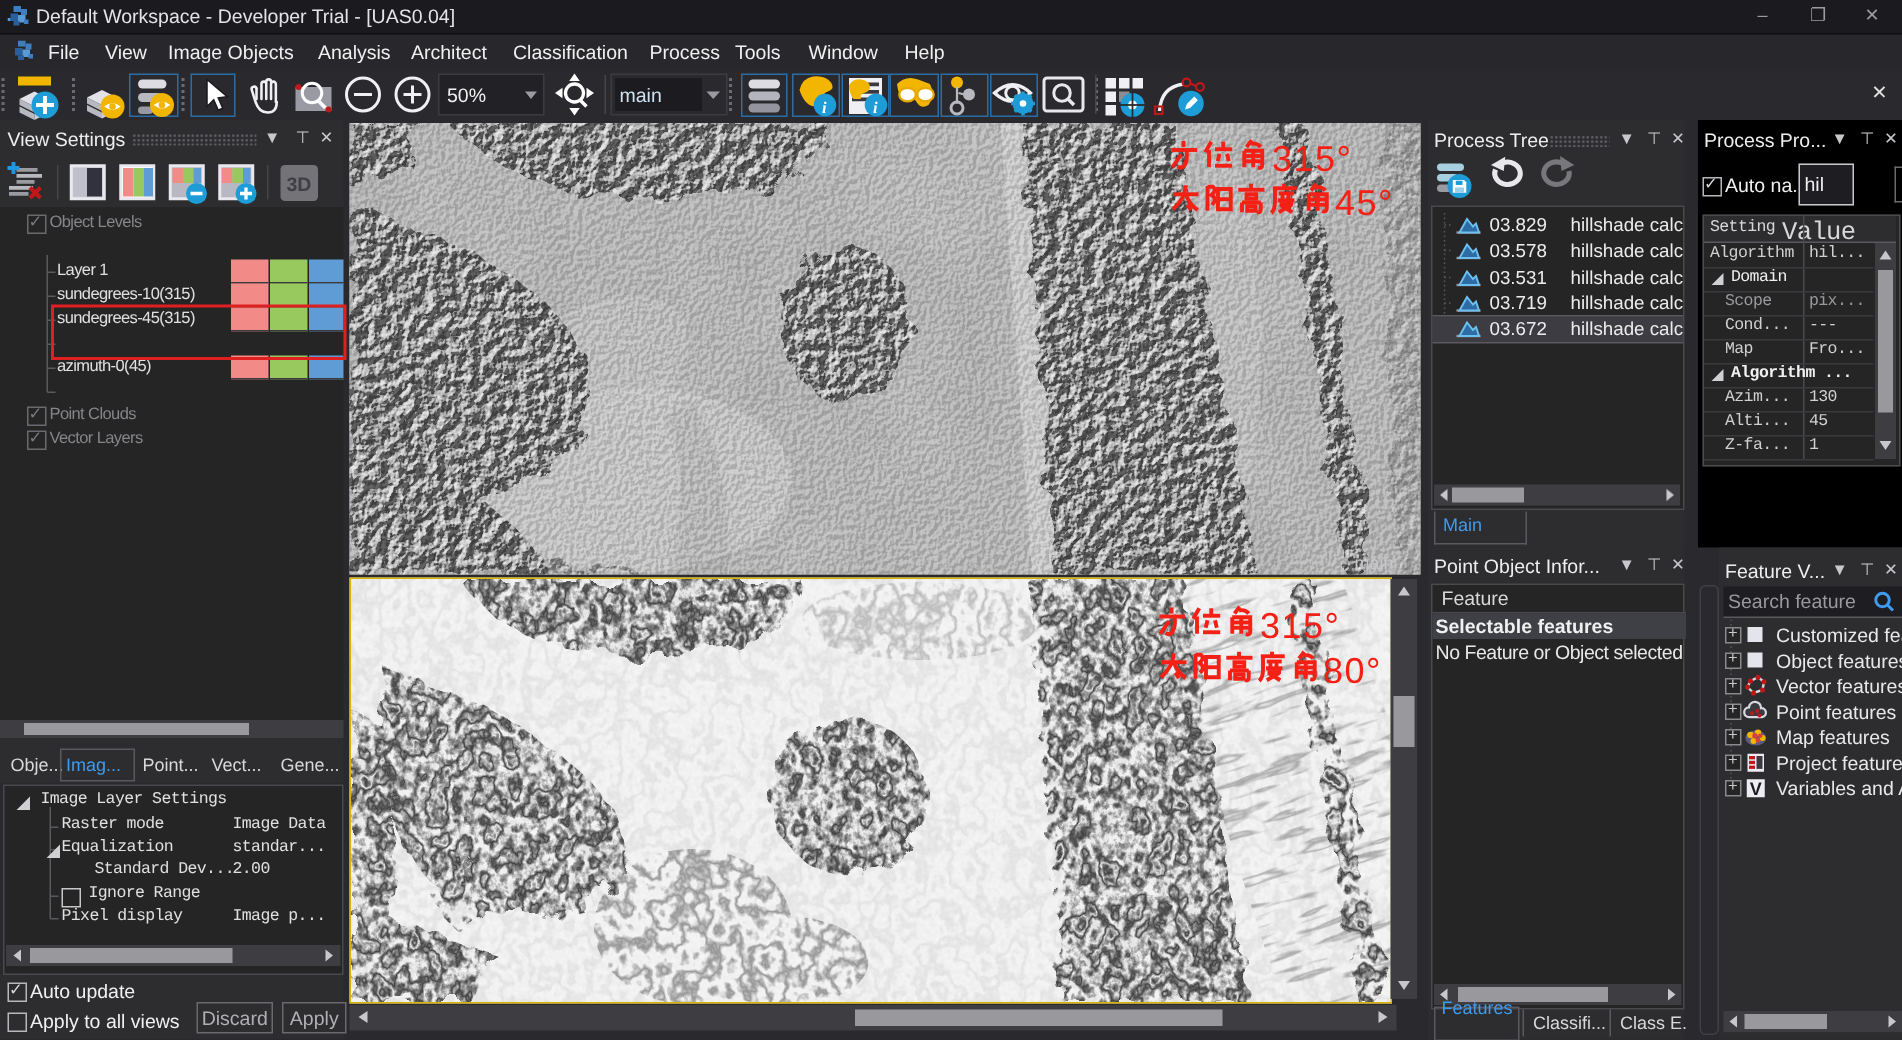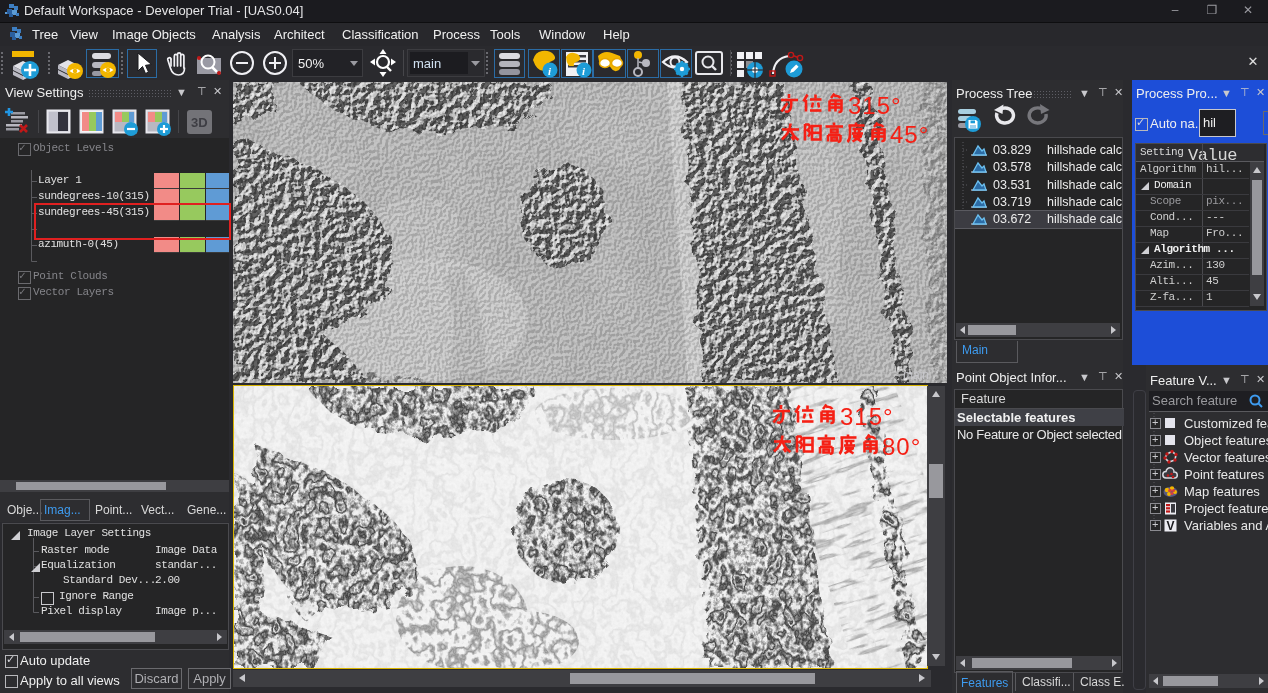--- a/index.html
+++ b/index.html
@@ -72,21 +72,21 @@
   <svg class="abs" style="left:9px;top:4px" width="14" height="14">
       <g fill="#3d7ec2">
         <rect x="3" y="0" width="5" height="4"></rect>
         <rect x="8" y="2" width="4" height="4"></rect>
         <rect x="1" y="5" width="5" height="5" fill="#2a5f9e"></rect>
         <rect x="6" y="6" width="5" height="5" fill="#5b9bd5"></rect>
         <rect x="3" y="10" width="4" height="3" fill="#2a5f9e"></rect>
         <rect x="10" y="9" width="3" height="3"></rect>
       </g>
     </svg>
-  <div class="mitem" style="left:32px">Tree</div>
+  <div class="mitem" style="left:32px">File</div>
   <div class="mitem" style="left:70px">View</div>
   <div class="mitem" style="left:112px">Image Objects</div>
   <div class="mitem" style="left:212px">Analysis</div>
   <div class="mitem" style="left:274px">Architect</div>
   <div class="mitem" style="left:342px">Classification</div>
   <div class="mitem" style="left:433px">Process</div>
   <div class="mitem" style="left:490px">Tools</div>
   <div class="mitem" style="left:539px">Window</div>
   <div class="mitem" style="left:603px">Help</div>
 </div>
@@ -293,21 +293,21 @@
         <rect x="155" y="7" width="7" height="10" fill="#97c95e"></rect>
         <rect x="162" y="7" width="5" height="10" fill="#5f9bd5"></rect>
       <circle cx="164" cy="24" r="7" fill="#1e9cd7"></circle>
         <line x1="160" y1="24" x2="168" y2="24" stroke="#fff" stroke-width="2.2"></line>
         <line x1="164" y1="20" x2="164" y2="28" stroke="#fff" stroke-width="2.2"></line>
       <line x1="178.5" y1="5" x2="178.5" y2="28" stroke="#46464a"></line>
       <rect x="187" y="5" width="25" height="24" rx="3" fill="#737378"></rect>
       <text x="191" y="22" font-size="13" font-weight="bold" fill="#3e3e44" font-family="Liberation Sans">3D</text>
     </svg>
   </div>
-  <div class="abs treebg" id="vstree" style="left:0;top:58px;width:229px;height:342px;font-family:Liberation Mono, monospace">
+  <div class="abs treebg" id="vstree" style="left:0;top:58px;width:229px;height:342px;font-family:Liberation Sans, sans-serif">
 
     <div class="vsrow" style="top:3px">
         <div class="chk dis on" style="left:18px;top:2px"></div>
         <div class="vstext" style="left:33px;color:#85858a">Object Levels</div>
       </div>
     <div class="vsrow" style="top:35px">
         <div class="vstext" style="left:38px;color:#e0e0e0">Layer 1</div>
         <div class="cellR" style="top:0"></div>
         <div class="cellG" style="top:0"></div>
         <div class="cellB" style="top:0"></div>
@@ -740,28 +740,28 @@
     <div class="abs" style="left:0px;top:0px;width:167px;height:18px;border-bottom:1px solid #4a4a4e;color:#d8d8d8;font-size:13px;padding-left:6px;line-height:18px">Feature</div>
     <div class="abs" style="left:0px;top:19px;width:167px;height:17px;background:#3f4046;color:#f0f0f0;font-size:13px;font-weight:bold;padding-left:2px;line-height:17px">Selectable features</div>
     <div class="abs" style="left:0px;top:36px;width:167px;height:17px;color:#e8e8e8;font-size:13px;padding-left:2px;line-height:17px;white-space:nowrap;letter-spacing:-0.3px">No Feature or Object selected</div>
     <div class="hscroll" style="left:1px;top:266px;width:165px;height:14px">
       <div class="sarrow" style="left:4px;top:3px;border-top:4px solid transparent;border-bottom:4px solid transparent;border-right:5px solid #c8c8cc"></div>
       <div class="hthumb" style="left:16px;top:2px;width:100px;height:10px"></div>
       <div class="sarrow" style="left:156px;top:3px;border-top:4px solid transparent;border-bottom:4px solid transparent;border-left:5px solid #c8c8cc"></div>
     </div>
   </div>
   <div class="abs" style="left:4px;top:306px;width:55px;height:21px;border:1px solid #5a5a5e"></div>
-    <div class="tab tabactive" style="left:9px;top:311px">Features</div>
+    <div class="tab tabactive" style="left:9px;top:300px">Features</div>
   <div class="abs" style="left:63px;top:308px;width:1px;height:18px;background:#5a5a5e"></div>
   <div class="tab" style="left:70px;top:310px">Classifi...</div>
   <div class="abs" style="left:121px;top:308px;width:1px;height:18px;background:#5a5a5e"></div>
   <div class="tab" style="left:128px;top:310px">Class E...</div>
 </div>
 
-<div class="abs" id="procprops" style="left:1132px;top:80px;width:136px;height:285px;background:#1d4ed8">
+<div class="abs" id="procprops" style="left:1132px;top:80px;width:136px;height:285px;background:#000000">
   <div class="panel-title abs" style="left:4px;top:6px">Process Pro...</div>
   <div class="ptico" style="left:89px;top:7px">▼</div>
   <div class="ptico" style="left:108px;top:6px">⊤</div>
   <div class="ptico" style="left:124px;top:6px">✕</div>
   <div class="chk on" style="left:3px;top:38px"></div>
   <div class="abs" style="left:18px;top:36px;font-size:13px;color:#f0f0f0">Auto na...</div>
   <div class="abs" style="left:67px;top:29px;width:32px;height:26px;border:1px solid #c8c8cc;background:#1e1e22;color:#f0f0f0;font-size:13px;line-height:26px;padding-left:3px">hil</div>
     <div class="abs" style="left:131px;top:31px;width:5px;height:22px;border:1px solid #6a6a6e;border-right:none"></div>
   <div class="abs" id="pptable" style="left:3px;top:63px;width:130px;height:166px;font-family:'Liberation Mono',monospace;background:#252526;border:1px solid #4a4a4e">
     <div class="abs" style="left:0;top:0;width:128px;height:17px;background:#2d2d30;border-bottom:1px solid #5a5a5e">

